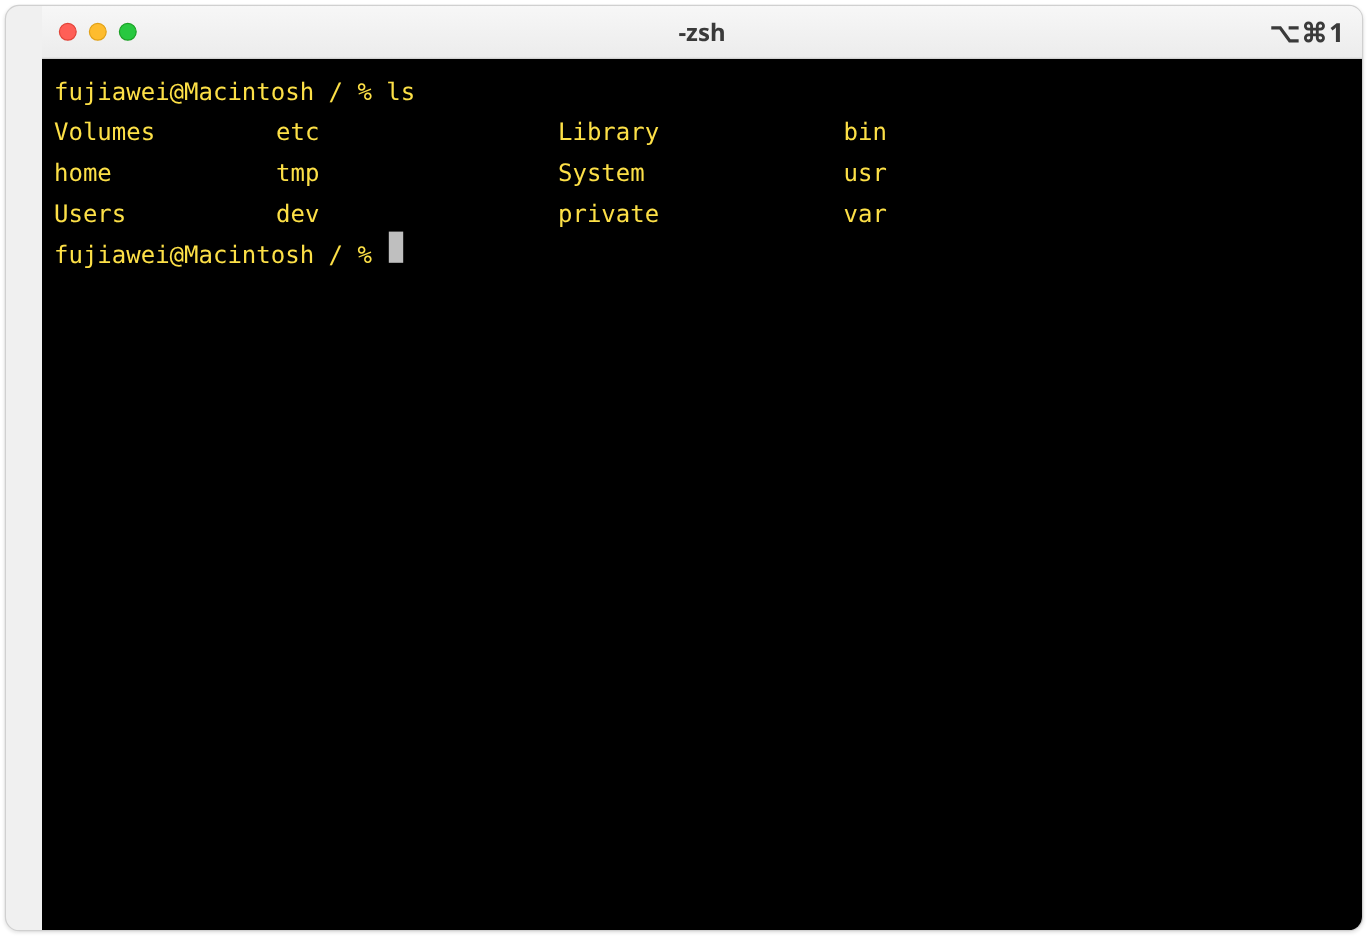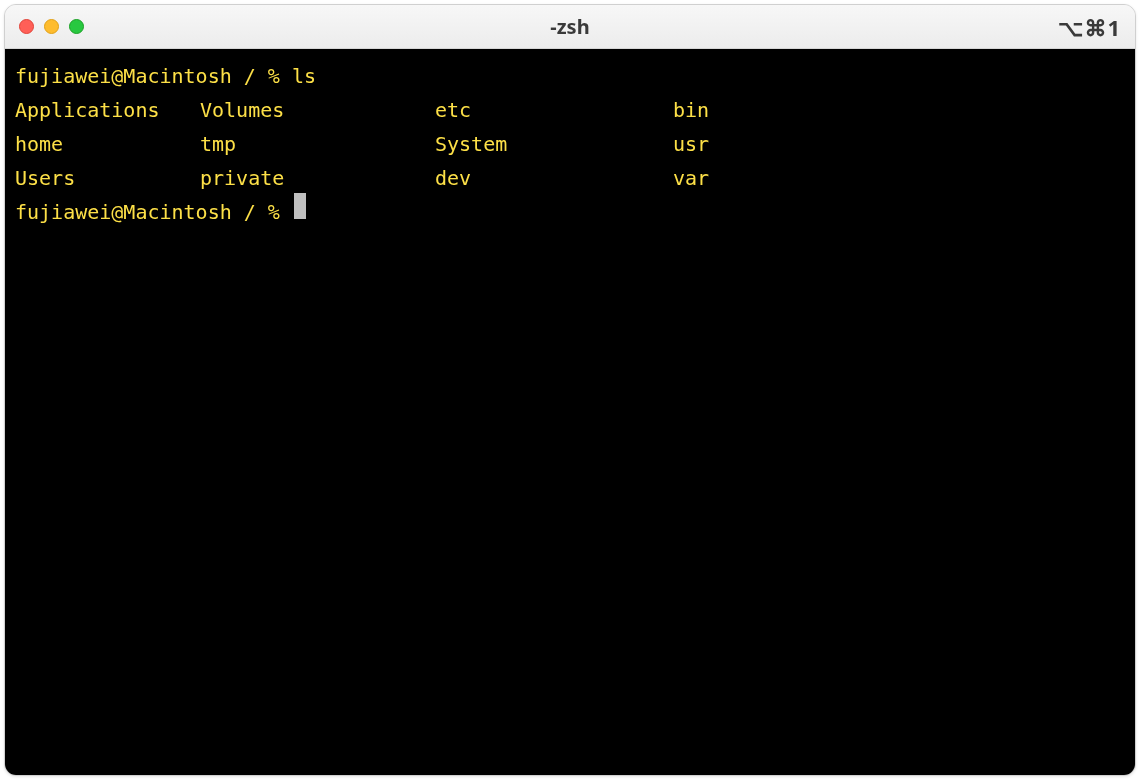--- a/index.html
+++ b/index.html
@@ -20,20 +20,21 @@
     .window {
       width: 1132px;
       height: 772px;
       background: #f0f0f0;
       border-radius: 12px;
       overflow: hidden;
       border: 1px solid #d0d0d0;
       box-shadow: 0 1px 3px rgba(0,0,0,0.1);
       display: flex;
       flex-direction: column;
+      padding-left: 30px;
     }
     .titlebar {
       height: 44px;
       background: linear-gradient(#f7f7f7, #ececec);
       border-bottom: 1px solid #d5d5d5;
       display: flex;
       align-items: center;
       position: relative;
       padding: 0 14px;
     }
@@ -111,27 +112,27 @@
     <div class="traffic-lights">
       <div class="traffic-light tl-close"></div>
       <div class="traffic-light tl-min"></div>
       <div class="traffic-light tl-max"></div>
     </div>
     <div class="title">-zsh</div>
     <div class="titlebar-right">⌥⌘1</div>
   </div>
 
   <div class="terminal-body"><span class="prompt-line"><span>fujiawei@Macintosh / % </span><span>ls</span></span><div class="ls-grid">
-        <span>Applications</span>
         <span>Volumes</span>
         <span>etc</span>
+        <span>Library</span>
         <span>bin</span>
         <span>home</span>
         <span>tmp</span>
         <span>System</span>
         <span>usr</span>
         <span>Users</span>
+        <span>dev</span>
         <span>private</span>
-        <span>dev</span>
         <span>var</span>
       </div><span class="prompt-line"><span>fujiawei@Macintosh / % </span><span class="cursor"></span></span></div>
 
 </div>
 
 </body></html>

